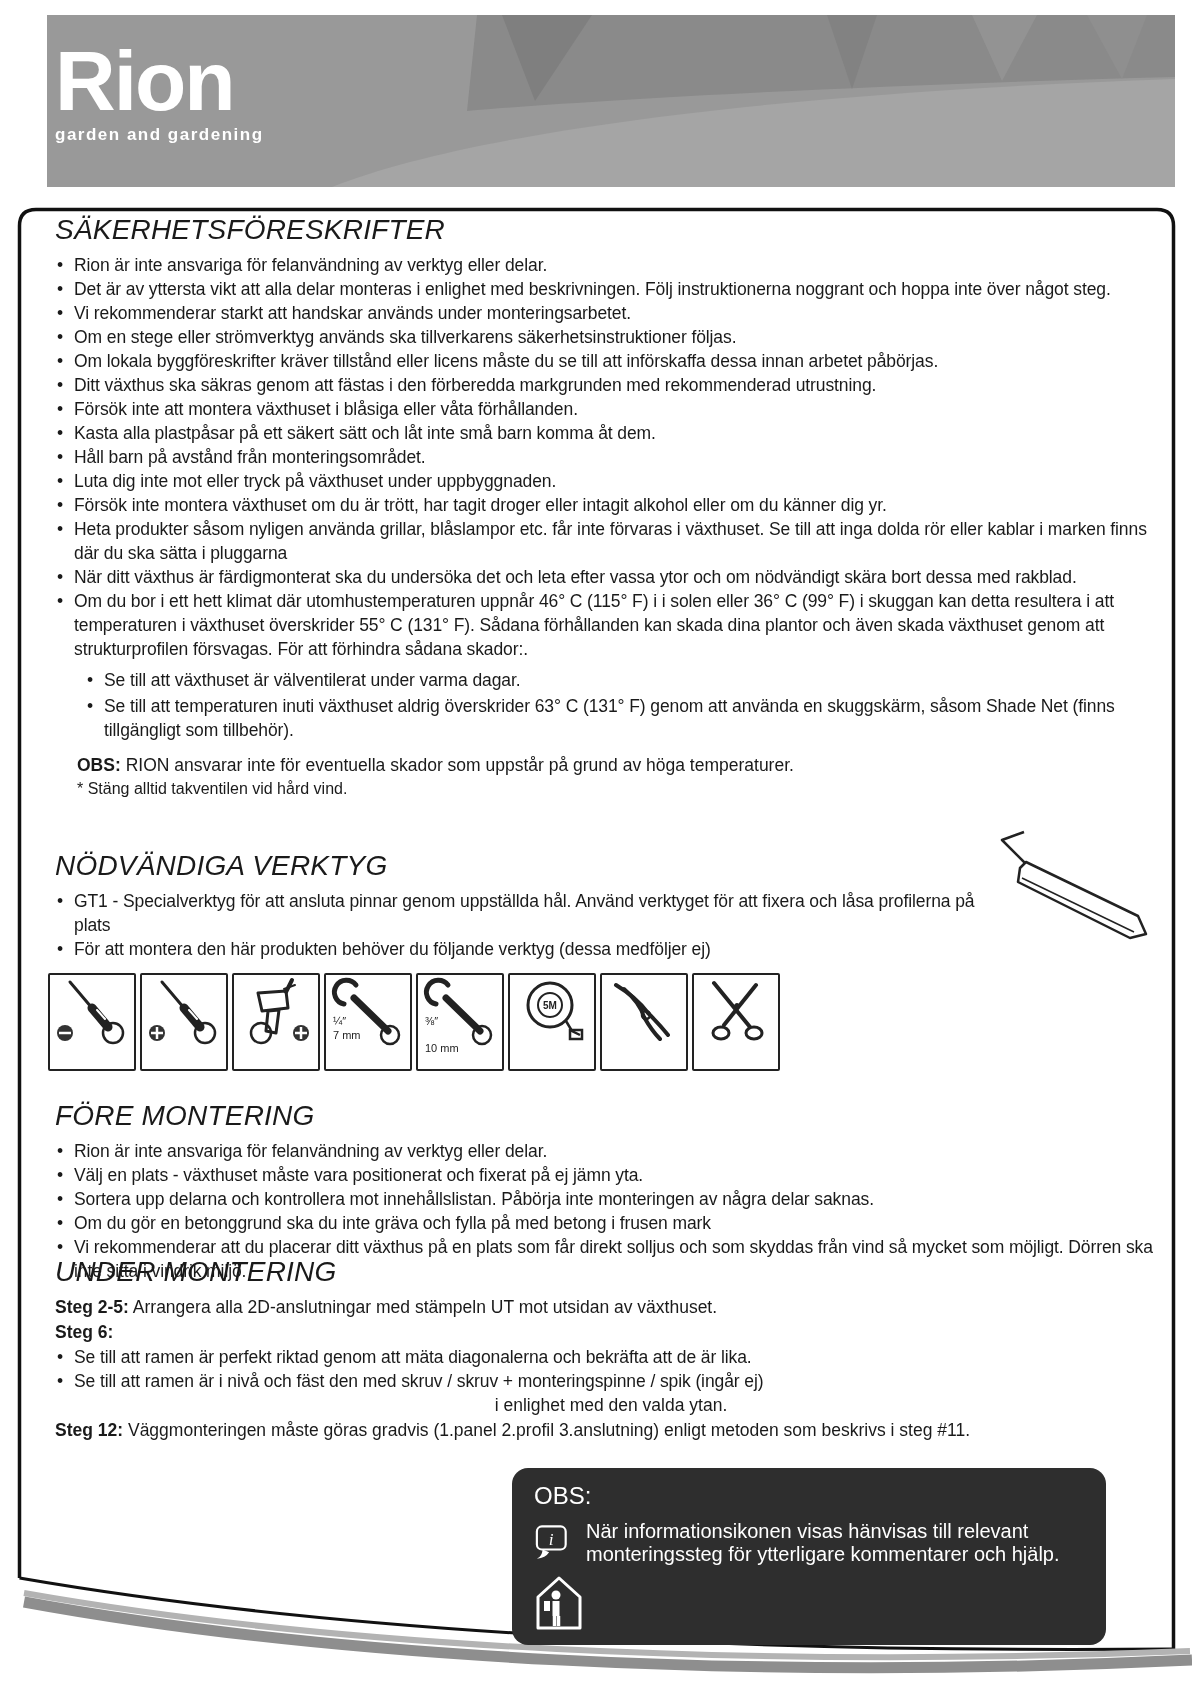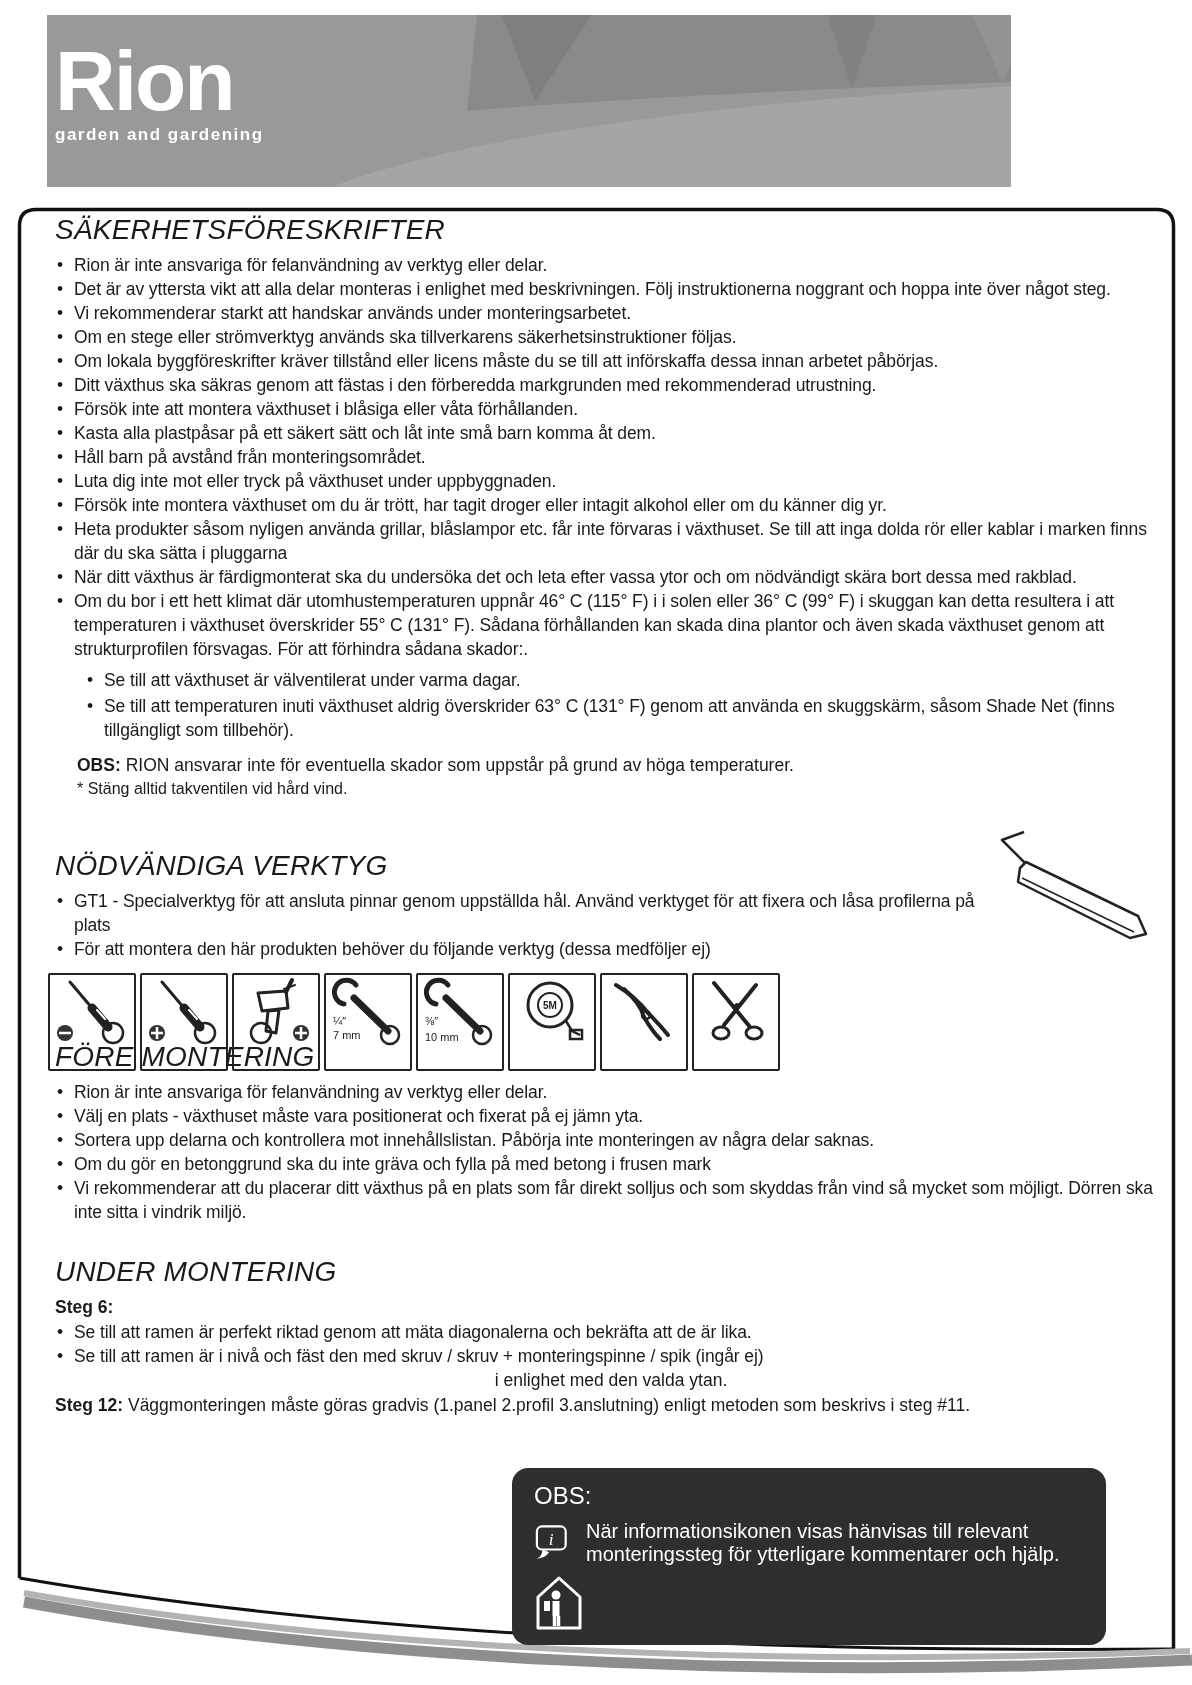--- a/index.html
+++ b/index.html
@@ -1,20 +1,20 @@
 <!DOCTYPE html>
 <html><head>
 <meta charset="utf-8">
 <style>
   html,body{margin:0;padding:0;background:#fff;}
   .page{position:relative;width:1192px;height:1685px;background:#fff;overflow:hidden;
         font-family:"Liberation Sans",sans-serif;color:#1a1a1a;}
 
   
-  .banner{position:absolute;left:47px;top:15px;width:964px;height:172px;overflow:hidden;}
+  .banner{position:absolute;left:47px;top:15px;width:1128px;height:172px;overflow:hidden;}
   .banner svg{position:absolute;left:0;top:0;}
   .logo{position:absolute;left:8px;top:20px;color:#fff;}
   .logo .brand{font-size:84px;font-weight:bold;line-height:92px;letter-spacing:-2px;}
   .logo .tagline{font-size:17px;font-weight:bold;letter-spacing:1.5px;margin-top:-2px;}
 
   
   .outline-svg{position:absolute;left:0;top:0;z-index:0;}
 
   
   .section{position:absolute;left:55px;width:1098px;z-index:2;}
@@ -217,21 +217,21 @@
       </div>
       <div class="tool-box">
         <svg width="83" height="73" viewBox="0 0 83 73">
           <g fill="none" stroke="#222" stroke-linecap="round">
             <path d="M 30,10 A 12 12 0 1 0 18,29" stroke-width="5"></path>
             <line x1="28" y1="23" x2="62" y2="56" stroke-width="7"></line>
             <circle cx="64" cy="60" r="9" stroke-width="2.5"></circle>
           </g>
         </svg>
         <span class="tool-cap" style="top:40px;">⅜″</span>
-        <span class="tool-cap" style="top:56px;text-align:center;">10 mm</span>
+        <span class="tool-cap" style="top:67px;text-align:center;">10 mm</span>
       </div>
       <div class="tool-box">
         <svg width="83" height="73" viewBox="0 0 83 73">
           <g fill="none" stroke="#222">
             <circle cx="40" cy="30" r="22" stroke-width="3"></circle>
             <circle cx="40" cy="30" r="12" stroke-width="2"></circle>
             <path d="M 56,46 L 62,56 L 70,60" stroke-width="2.5"></path>
             <rect x="60" y="55" width="12" height="9" stroke-width="2.5"></rect>
           </g>
           <text x="40" y="34" text-anchor="middle" font-size="10" font-weight="bold" fill="#222" font-family="Liberation Sans, sans-serif">5M</text>
@@ -261,21 +261,21 @@
   </div>
 
   <svg class="gt1-tool" width="185" height="125" viewBox="0 0 185 125">
     <g fill="#fff" stroke="#222" stroke-width="2.5" stroke-linejoin="round">
       <polyline points="38,40 12,14 34,6" fill="none"></polyline>
       <polygon points="36,36 148,90 156,108 140,112 28,56 30,42"></polygon>
       <line x1="32" y1="52" x2="144" y2="106" stroke-width="1.5"></line>
     </g>
   </svg>
 
-  <div class="section" style="top:1041px;">
+  <div class="section" style="top:1100px;">
     <h2 class="sec-title">FÖRE MONTERING</h2>
     <ul class="blist">
       <li>
           <span class="dot">•</span>
           <span>Rion är inte ansvariga för felanvändning av verktyg eller delar.</span>
         </li>
       <li>
           <span class="dot">•</span>
           <span>Välj en plats - växthuset måste vara positionerat och fixerat på ej jämn yta.</span>
         </li>
@@ -290,20 +290,24 @@
       <li>
           <span class="dot">•</span>
           <span>Vi rekommenderar att du placerar ditt växthus på en plats som får direkt solljus och som skyddas från vind så mycket som möjligt. Dörren ska inte sitta i vindrik miljö.</span>
         </li>
     </ul>
   </div>
 
   <div class="section" style="top:1256px;">
     <h2 class="sec-title">UNDER MONTERING</h2>
     <div class="steps">
+      <div>
+        <b>Steg 2-5:</b>
+        <span>Arrangera alla 2D-anslutningar med stämpeln UT mot utsidan av växthuset.</span>
+      </div>
       <div>
         <b>Steg 6:</b>
       </div>
       <ul class="blist">
         <li>
             <span class="dot">•</span>
             <span>Se till att ramen är perfekt riktad genom att mäta diagonalerna och bekräfta att de är lika.</span>
           </li>
         <li>
             <span class="dot">•</span>

